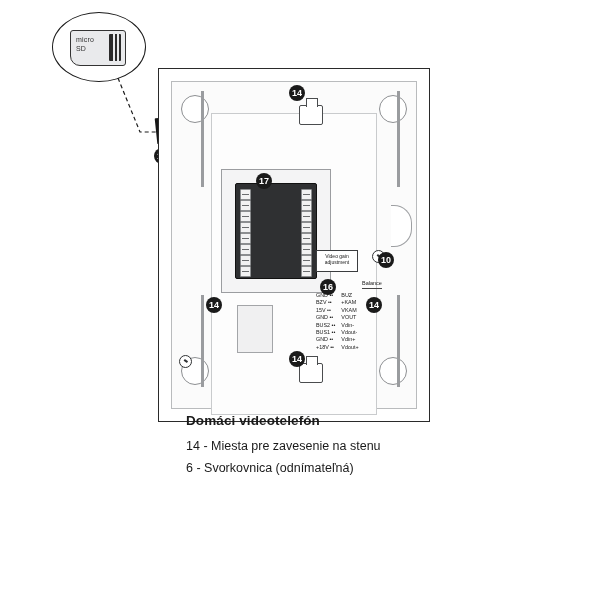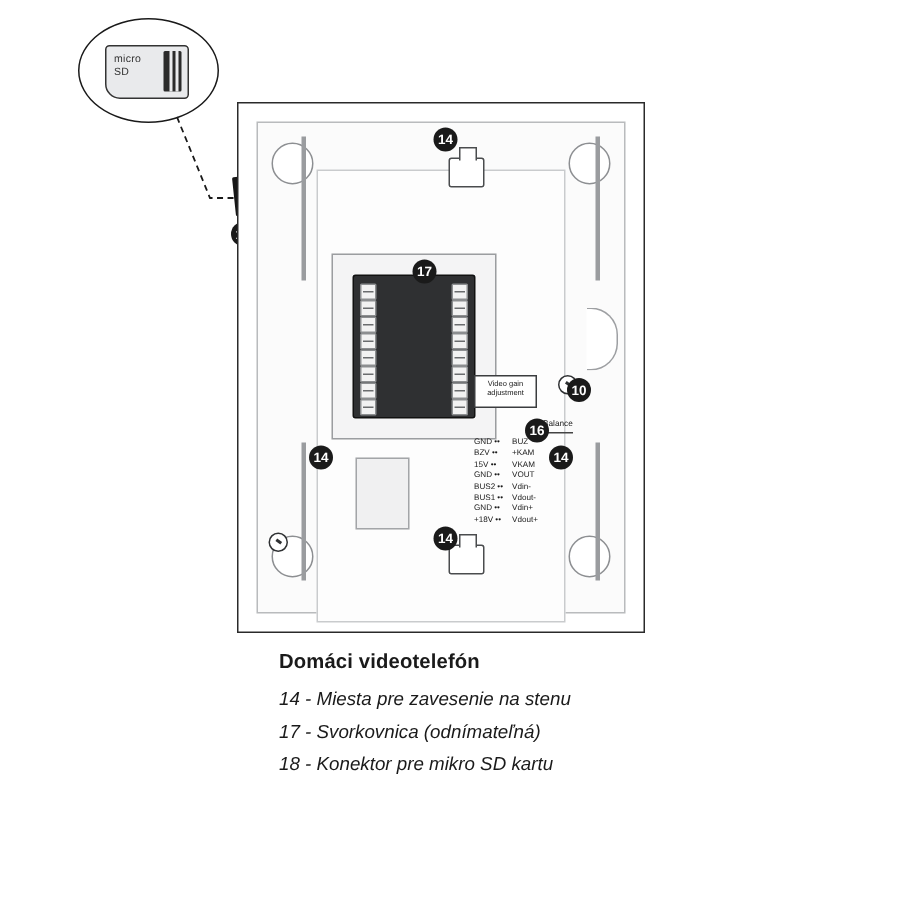--- a/index.html
+++ b/index.html
@@ -309,32 +309,31 @@
     font-size: 9px;
     font-weight: bold;
     line-height: 16px;
     text-align: center;
   }
 
   
   .caption {
     position: absolute;
     left: 186px;
-    top: 430px;
+    top: 410px;
     width: 400px;
   }
   .caption .title {
     font-size: 13.5px;
     font-weight: bold;
     line-height: 21px;
     letter-spacing: .1px;
   }
   .caption .legend {
     margin-top: 5px;
-    font-style: italic;
   }
   .caption .legend div {
     font-size: 12.5px;
     line-height: 21.5px;
   }
   svg.lead { position: absolute; left: 0; top: 0; overflow: visible; }
 </style>
 </head>
 <body>
 
@@ -455,26 +454,25 @@
       </div>
     </div>
   </div>
 
   <div class="pot balance"></div>
 
   <div class="badge" style="left:289px; top:85px;">14</div>
   <div class="badge" style="left:289px; top:351px;">14</div>
   <div class="badge" style="left:206px; top:297px;">14</div>
   <div class="badge" style="left:366px; top:297px;">14</div>
-  <div class="badge" style="left:275px; top:173px;">17</div>
+  <div class="badge" style="left:256px; top:173px;">17</div>
   <div class="badge" style="left:378px; top:252px;">10</div>
-  <div class="badge" style="left:320px; top:279px;margin-left:30px;">16</div>
+  <div class="badge" style="left:320px; top:279px;">16</div>
 
   <div class="caption">
     <div class="title">Domáci videotelefón</div>
     <div class="legend">
       <div>14 - Miesta pre zavesenie na stenu</div>
-      <div>17 - Svorkovnica (odnímateľná)</div>
-      <div>18 - Konektor pre mikro SD kartu</div>
+      <div>6 - Svorkovnica (odnímateľná)</div>
     </div>
   </div>
 
 </div>
 
 </body></html>

